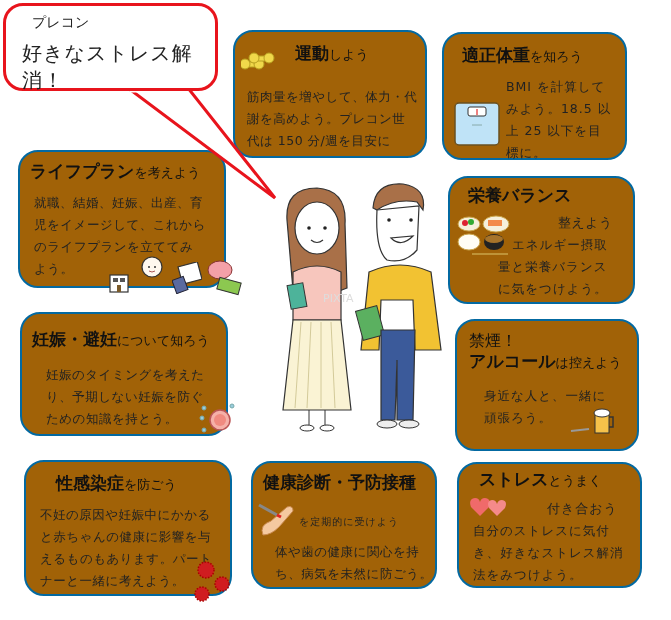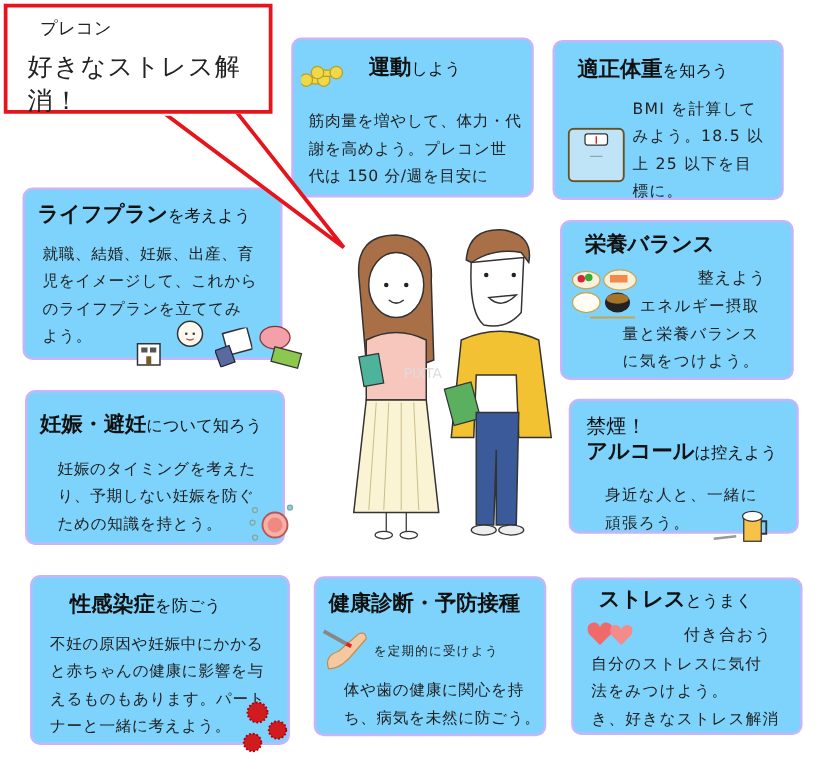--- a/index.html
+++ b/index.html
@@ -1,33 +1,33 @@
 <!DOCTYPE html>
 <html><head>
   <meta charset="utf-8">
   <style>
     * { box-sizing: border-box; margin: 0; padding: 0; }
     html, body { width: 671px; height: 620px; background: #ffffff; overflow: hidden; }
     body { position: relative; font-family: "DejaVu Sans", "Liberation Sans", sans-serif; color: #222; }
 
     .box {
       position: absolute;
-      border: 2px solid #c4b5fd;
-      border-radius: 8px;
-      background: #7dd3fc;
+      border: 2px solid #0369a1;
+      border-radius: 20px;
+      background: #a16207;
     }
     .title { position: absolute; font-size: 16px; color: #111; white-space: nowrap; }
     .title b { font-weight: bold; font-size: 17px; }
     .title .small { font-size: 13px; font-weight: normal; }
     .body { position: absolute; font-size: 12.5px; line-height: 22px; color: #222; letter-spacing: 0.5px; }
 
     
     .bubble {
       position: absolute; left: 3px; top: 3px; width: 215px; height: 88px;
-      border: 3px solid #e8141c; border-radius: 0; background: #fff; z-index: 3;
+      border: 3px solid #e8141c; border-radius: 20px; background: #fff; z-index: 3;
     }
     .bubble .b1 { position: absolute; left: 26px; top: 8px; font-size: 14px; }
     .bubble .b2 { position: absolute; left: 16px; top: 34px; font-size: 20px; letter-spacing: 1px; }
     .tail { position: absolute; left: 0; top: 0; z-index: 2; }
 
     .icon { position: absolute; }
     .people { position: absolute; left: 265px; top: 180px; }
   </style>
 </head>
 <body>
@@ -152,21 +152,21 @@
   <circle cx="22" cy="18" r="10" fill="#f5b0a8" stroke="#b55" stroke-width="1.5"></circle>
   <circle cx="22" cy="18" r="6" fill="#f08a80"></circle>
   <g stroke="#7aa" stroke-width="1" fill="#9cd">
       <circle cx="6" cy="6" r="2"></circle>
       <circle cx="4" cy="16" r="2"></circle>
       <circle cx="6" cy="28" r="2"></circle>
       <circle cx="34" cy="4" r="2"></circle>
     </g>
 </svg>
 
-<div class="box" style="left:455px;top:319px;width:184px;height:108px;">
+<div class="box" style="left:455px;top:319px;width:184px;height:132px;">
   <div class="title" style="left:12px;top:10px;line-height:20px;">
     <div>禁煙！</div>
     <div><b>アルコール</b><span class="small">は控えよう</span></div>
   </div>
   <div class="body" style="left:27px;top:64px;letter-spacing:1px;">
     <div>身近な人と、一緒に</div>
     <div>頑張ろう。</div>
   </div>
   <svg class="icon" style="left:112px;top:86px;" width="48" height="28" viewBox="0 0 48 28">
     <line x1="2" y1="24" x2="20" y2="22" stroke="#999" stroke-width="2"></line>
@@ -215,22 +215,22 @@
   <div class="title" style="left:20px;top:4px;text-align:right;">
     <b>ストレス</b><span class="small">とうまく</span>
   </div>
   <svg class="icon" style="left:10px;top:32px;" width="40" height="22" viewBox="0 0 40 22">
     <path d="M11 20 L2 11 Q-1 3 6 2 Q10 2 11 6 Q12 2 16 2 Q23 3 20 11 Z" fill="#f06a6a"></path>
     <path d="M28 20 L20 12 Q17 5 23 4 Q27 4 28 8 Q29 4 33 4 Q39 5 36 12 Z" fill="#f58a8a"></path>
   </svg>
   <div class="body" style="left:88px;top:34px;font-size:13px;letter-spacing:1px;">付き合おう</div>
   <div class="body" style="left:14px;top:56px;letter-spacing:1px;">
     <div>自分のストレスに気付</div>
+    <div>き、好きなストレス解消</div>
     <div>法をみつけよう。</div>
-    <div>き、好きなストレス解消</div>
   </div>
 </div>
 
 <svg class="people" width="180" height="255" viewBox="0 0 180 255">
 
   <g>
     <path d="M22 40 Q20 8 52 8 Q82 10 80 44 L82 108 Q60 118 28 110 Z" fill="#a97048" stroke="#333" stroke-width="1.2"></path>
     <ellipse cx="52" cy="48" rx="22" ry="26" fill="#fff" stroke="#333" stroke-width="1.2"></ellipse>
     <circle cx="44" cy="48" r="1.8" fill="#222"></circle>
       <circle cx="60" cy="48" r="1.8" fill="#222"></circle>

